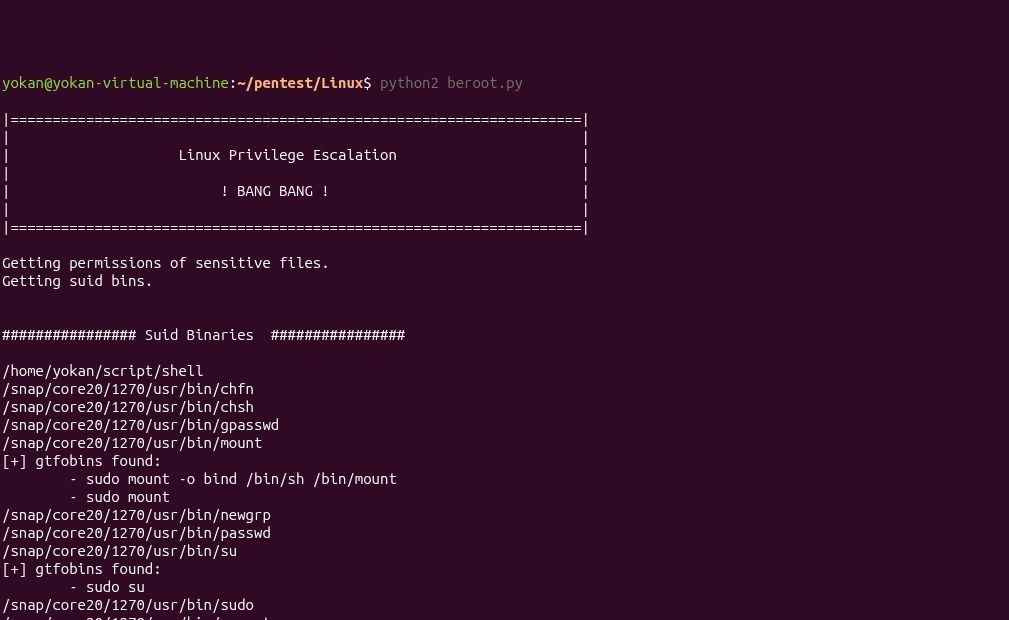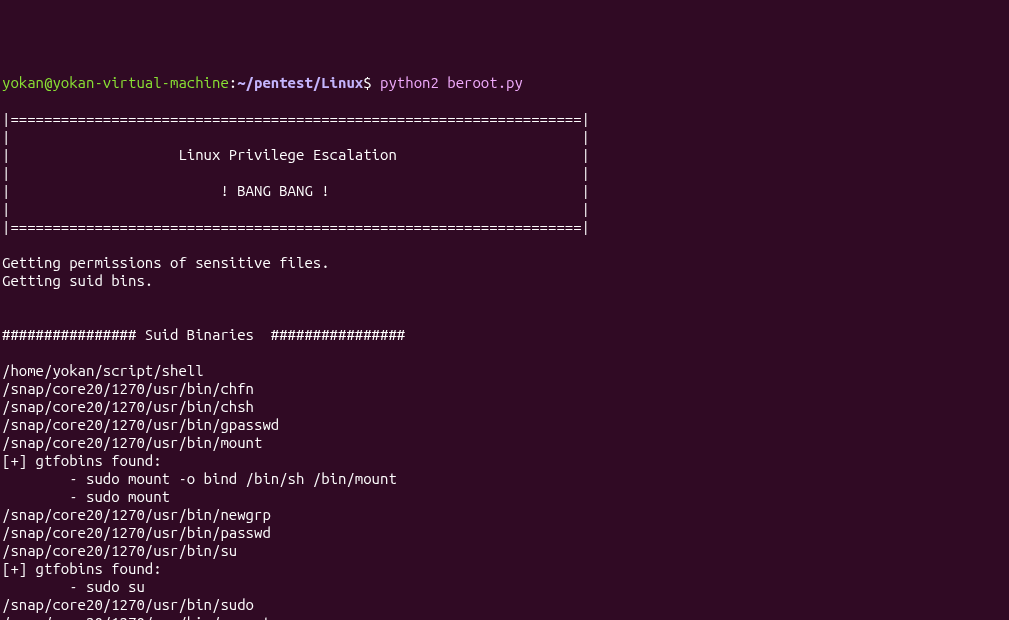--- a/index.html
+++ b/index.html
@@ -9,22 +9,22 @@
     font-family: "Ubuntu Mono", "DejaVu Sans Mono", "Consolas", monospace;
     font-size: 15px;
     line-height: 18px;
     width: 1009px;
     height: 620px;
     overflow: hidden;
     padding: 2px 2px;
     white-space: pre;
   }
   .prompt-user { color: #8ae234; font-weight: normal; }
-  .prompt-path { color: #c4b5fd; font-weight: bold; }
-  .prompt-cmd  { color: #f0abfc; margin-top: 36px; }
+  .prompt-path { color: #fdba74; font-weight: bold; }
+  .prompt-cmd  { color: #737373; margin-top: 36px; }
   .out { color: #ffffff; }
   .line { display: block; }
 </style>
 </head>
 <body>
 
 
 
 <span class="line"><span class="prompt-user">yokan@yokan-virtual-machine</span><span class="out">:</span><span class="prompt-path">~/pentest/Linux</span><span class="out">$</span><span class="prompt-cmd"> </span><span class="prompt-cmd">python2 beroot.py</span></span><div id="banner-block"><span class="line out">&nbsp;</span><span class="line out">|====================================================================|</span><span class="line out">|                                                                    |</span><span class="line out">|                    Linux Privilege Escalation                      |</span><span class="line out">|                                                                    |</span><span class="line out">|                         ! BANG BANG !                              |</span><span class="line out">|                                                                    |</span><span class="line out">|====================================================================|</span><span class="line out">&nbsp;</span></div><div id="status-block"><span class="line out">Getting permissions of sensitive files.</span><span class="line out">Getting suid bins.</span><span class="line out">&nbsp;</span><span class="line out">&nbsp;</span></div><span class="line out">################ Suid Binaries  ################</span><div id="suid-block"><span class="line out">&nbsp;</span><span class="line out">/home/yokan/script/shell</span><span class="line out">/snap/core20/1270/usr/bin/chfn</span><span class="line out">/snap/core20/1270/usr/bin/chsh</span><span class="line out">/snap/core20/1270/usr/bin/gpasswd</span><span class="line out">/snap/core20/1270/usr/bin/mount</span><span class="line out">[+] gtfobins found:</span><span class="line out">        - sudo mount -o bind /bin/sh /bin/mount</span><span class="line out">        - sudo mount</span><span class="line out">/snap/core20/1270/usr/bin/newgrp</span><span class="line out">/snap/core20/1270/usr/bin/passwd</span><span class="line out">/snap/core20/1270/usr/bin/su</span><span class="line out">[+] gtfobins found:</span><span class="line out">        - sudo su</span><span class="line out">/snap/core20/1270/usr/bin/sudo</span><span class="line out">/snap/core20/1270/usr/bin/umount</span></div>
 

